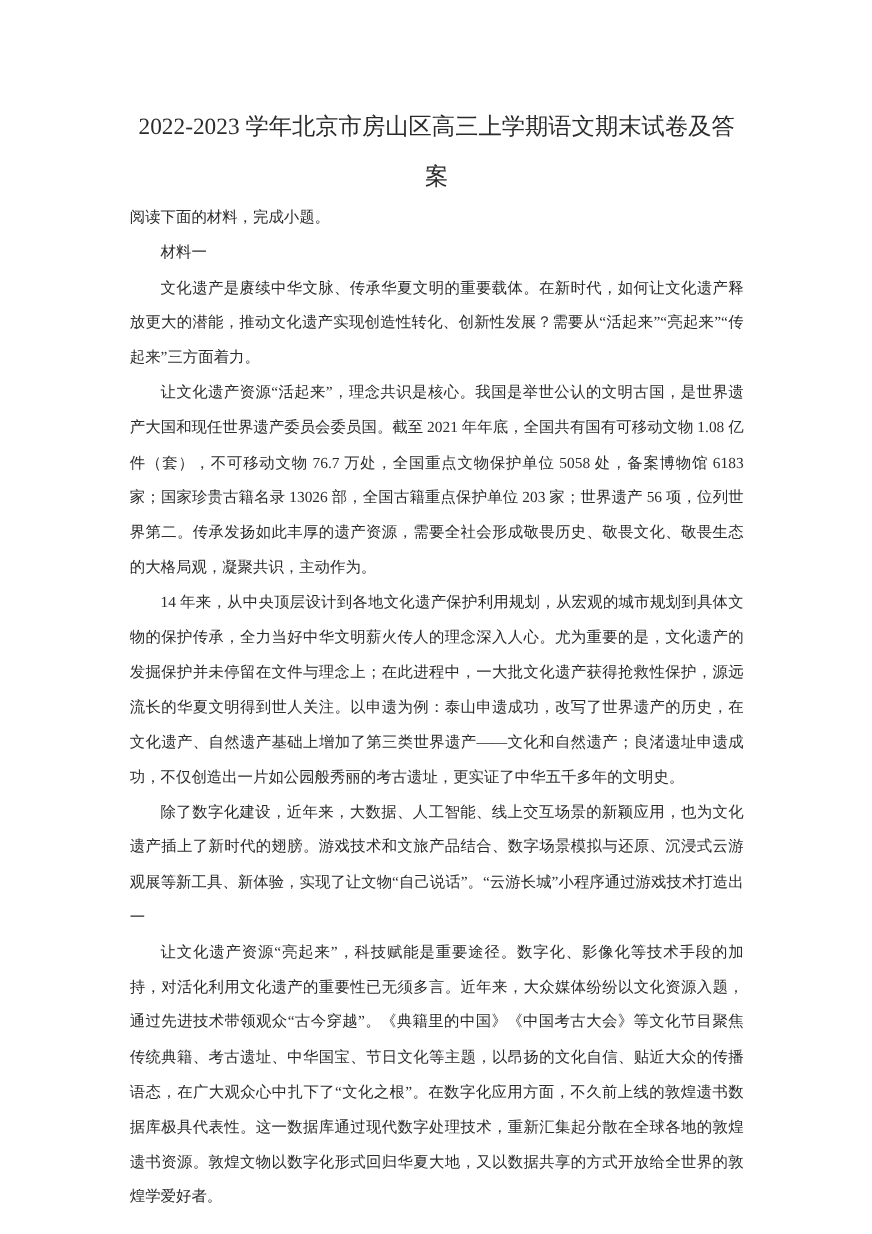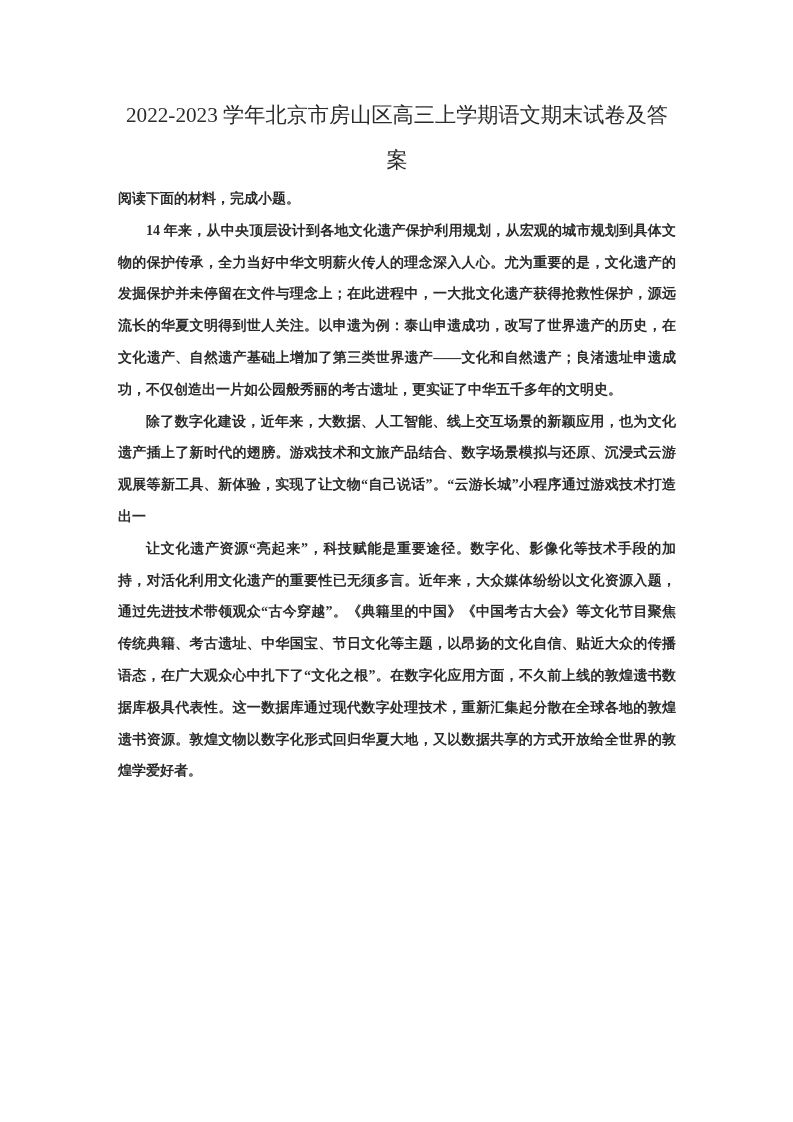--- a/index.html
+++ b/index.html
@@ -37,21 +37,20 @@
     text-align: center;
     margin: 0 0 0 0;
     color: #2b2b2b;
   }
   .body-text p {
     margin: 0;
     font-size: 14px;
     line-height: 31.8px;
     text-align: justify;
     color: #2b2b2b;
-    font-weight: bold;
   }
   .no-indent { text-indent: 0; }
   .indent    { text-indent: 2em; }
   .page-footer {
     position: absolute;
     left: 0;
     right: 0;
     top: 1067px;
     text-align: center;
     font-family: "Liberation Sans", "DejaVu Sans", sans-serif;
@@ -64,22 +63,25 @@
 <body>
 
 <div class="page">
   <div class="content">
 
     <h1 class="doc-title">2022-2023 学年北京市房山区高三上学期语文期末试卷及答案</h1>
 
     <div class="body-text">
       <p class="no-indent">阅读下面的材料，完成小题。</p>
 
+      <p class="indent">材料一</p>
 
+      <p class="indent">文化遗产是赓续中华文脉、传承华夏文明的重要载体。在新时代，如何让文化遗产释放更大的潜能，推动文化遗产实现创造性转化、创新性发展？需要从“活起来”“亮起来”“传起来”三方面着力。</p>
 
+      <p class="indent">让文化遗产资源“活起来”，理念共识是核心。我国是举世公认的文明古国，是世界遗产大国和现任世界遗产委员会委员国。截至 2021 年年底，全国共有国有可移动文物 1.08 亿件（套），不可移动文物 76.7 万处，全国重点文物保护单位 5058 处，备案博物馆 6183 家；国家珍贵古籍名录 13026 部，全国古籍重点保护单位 203 家；世界遗产 56 项，位列世界第二。传承发扬如此丰厚的遗产资源，需要全社会形成敬畏历史、敬畏文化、敬畏生态的大格局观，凝聚共识，主动作为。</p>
 
       <p class="indent">14 年来，从中央顶层设计到各地文化遗产保护利用规划，从宏观的城市规划到具体文物的保护传承，全力当好中华文明薪火传人的理念深入人心。尤为重要的是，文化遗产的发掘保护并未停留在文件与理念上；在此进程中，一大批文化遗产获得抢救性保护，源远流长的华夏文明得到世人关注。以申遗为例：泰山申遗成功，改写了世界遗产的历史，在文化遗产、自然遗产基础上增加了第三类世界遗产——文化和自然遗产；良渚遗址申遗成功，不仅创造出一片如公园般秀丽的考古遗址，更实证了中华五千多年的文明史。</p>
 
       <p class="indent">除了数字化建设，近年来，大数据、人工智能、线上交互场景的新颖应用，也为文化遗产插上了新时代的翅膀。游戏技术和文旅产品结合、数字场景模拟与还原、沉浸式云游观展等新工具、新体验，实现了让文物“自己说话”。“云游长城”小程序通过游戏技术打造出一</p>
 
       <p class="indent">让文化遗产资源“亮起来”，科技赋能是重要途径。数字化、影像化等技术手段的加持，对活化利用文化遗产的重要性已无须多言。近年来，大众媒体纷纷以文化资源入题，通过先进技术带领观众“古今穿越”。《典籍里的中国》《中国考古大会》等文化节目聚焦传统典籍、考古遗址、中华国宝、节日文化等主题，以昂扬的文化自信、贴近大众的传播语态，在广大观众心中扎下了“文化之根”。在数字化应用方面，不久前上线的敦煌遗书数据库极具代表性。这一数据库通过现代数字处理技术，重新汇集起分散在全球各地的敦煌遗书资源。敦煌文物以数字化形式回归华夏大地，又以数据共享的方式开放给全世界的敦煌学爱好者。</p>
     </div>
   </div>
 
 </div>

